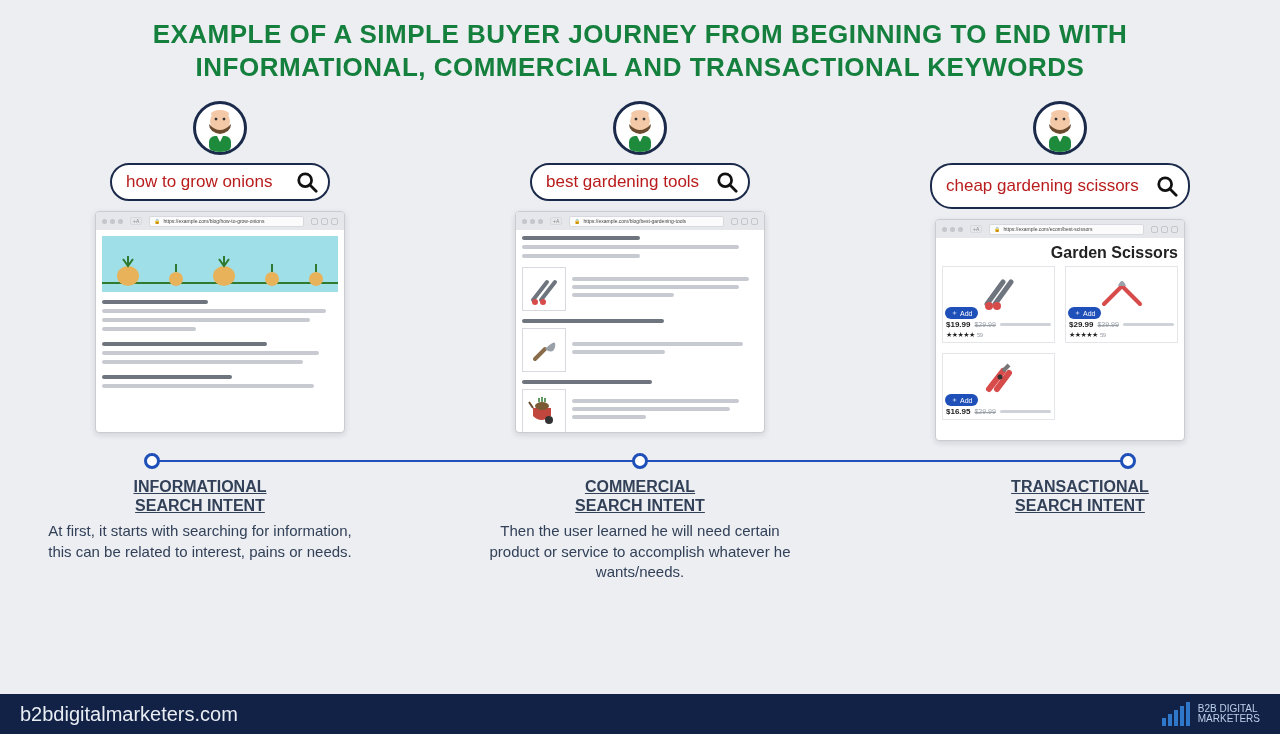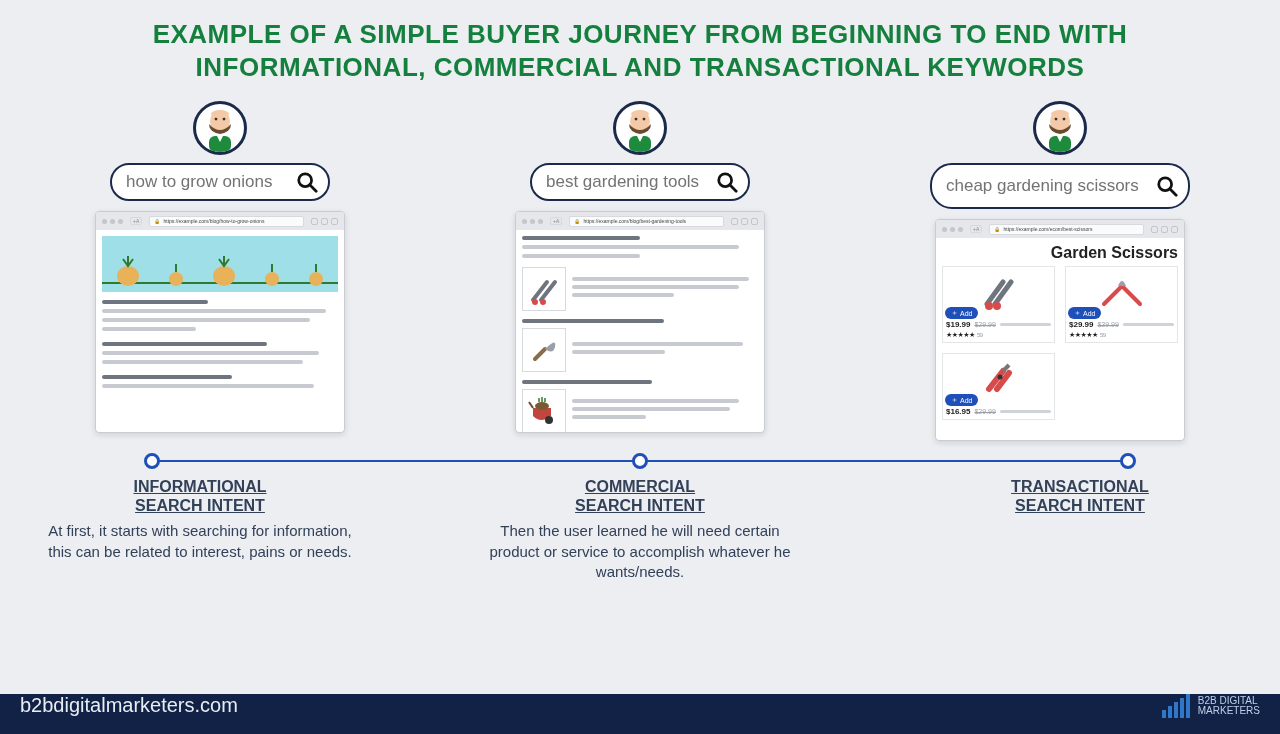--- a/index.html
+++ b/index.html
@@ -49,21 +49,21 @@
     border-radius: 22px;
     background: #fff;
     height: 38px;
     display: flex; align-items: center;
     padding: 0 10px 0 14px;
     margin-bottom: 10px;
     justify-content: space-between;
   }
   .stage:nth-child(3) .search { width: 260px; height: 46px; }
   .search-text {
-    color: #737373;
+    color: #b91c1c;
     font-size: 17px;
     line-height: 1.05;
   }
   .search-icon svg { width: 22px; height: 22px; display:block; }
   
   .browser {
     width: 250px;
     height: 222px;
     background: #fff;
     border: 1px solid #c9ccd3;
@@ -170,21 +170,21 @@
     text-decoration: underline;
     margin-bottom:6px;
     line-height:1.2;
   }
   .caption-desc { font-size:15px; line-height:1.35; }
   
   .footer {
     position:absolute; left:0; right:0; bottom:0;
     height:40px; background:#122246;
     color:#e8ecf3;
-    display:flex; align-items:flex-start; justify-content:space-between;
+    display:flex; align-items:center; justify-content:space-between;
     padding:0 20px;
   }
   .footer-domain { font-size:20px; }
   .footer-logo { display:flex; align-items:center; gap:8px; }
   .footer-logo-text { font-size:10px; font-weight:400; color:#bcd0ea; line-height:1.05; text-align:left; }
   .bars { display:flex; align-items:flex-end; gap:2px; }
   .bars span { width:4px; background:#2f77c8; display:block; }
 </style>
 </head>
 <body>

